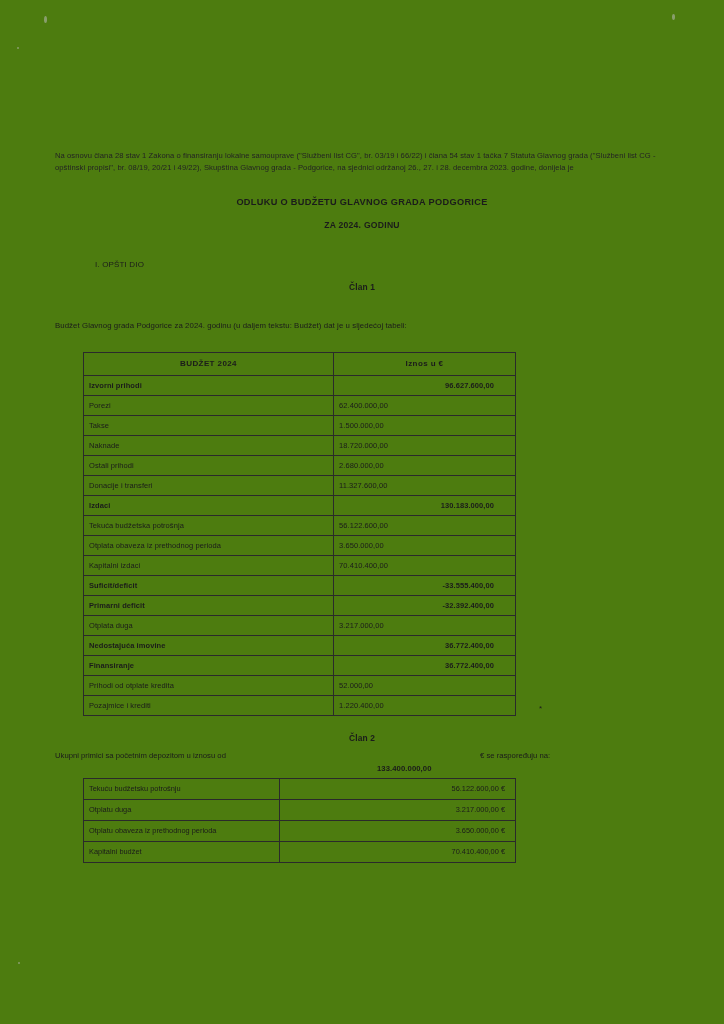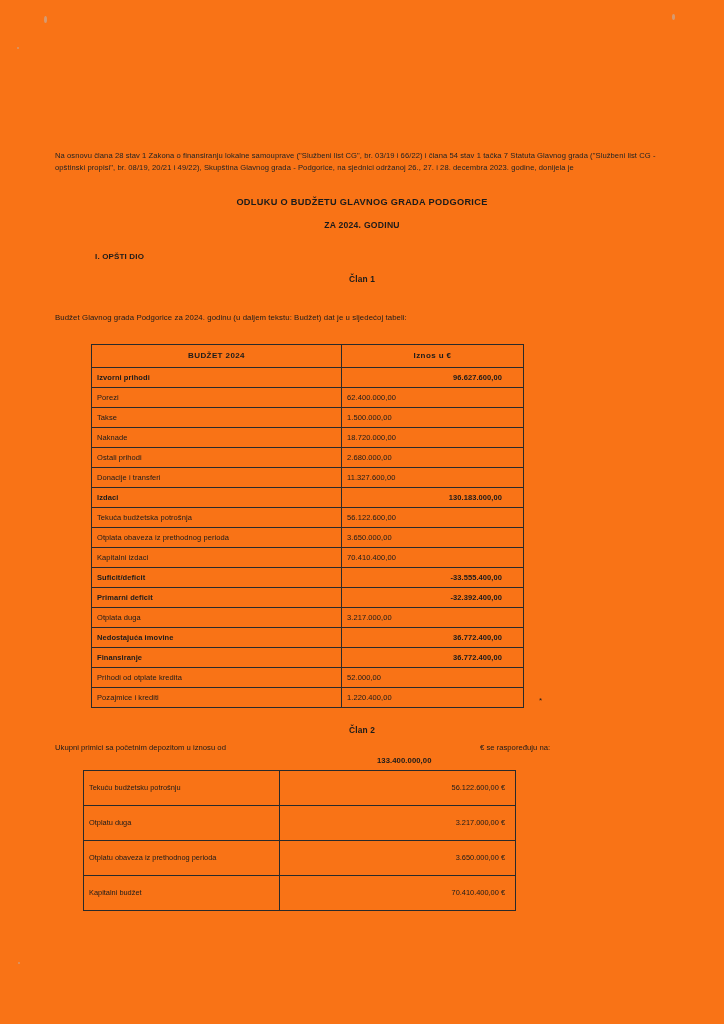--- a/index.html
+++ b/index.html
@@ -11,21 +11,21 @@
     width: 724px;
     height: 1024px;
     font-family: "Liberation Sans", sans-serif;
     color: #1b1b1b;
     position: relative;
     overflow: hidden;
   }
   .page {
     position: absolute;
     inset: 0;
-    background: #f97316;
+    background: #4d7c0f;
   }
   
   .speck {
     position: absolute;
     background: #b9b9b9;
     border-radius: 50%;
     opacity: .55;
   }
   .content {
     position: absolute;
@@ -49,42 +49,42 @@
     font-weight: bold;
     letter-spacing: .035em;
   }
   .doc-subtitle {
     font-size: 8.6px;
     font-weight: bold;
     letter-spacing: .03em;
     margin-top: 13px;
   }
   .section-head {
-    margin-top: 22px;
+    margin-top: 30px;
     font-size: 8px;
-    font-weight: bold;
+    font-weight: normal;
     letter-spacing: .02em;
     padding-left: 40px;
   }
   .article {
     margin-top: 13px;
     text-align: center;
     font-size: 8.4px;
     font-weight: bold;
     letter-spacing: .02em;
   }
   .lead {
     margin-top: 29px;
     font-size: 7.8px;
     letter-spacing: .01em;
   }
 
   table.budget {
     margin-top: 22px;
-    margin-left: 36px;
+    margin-left: 28px;
     border-collapse: collapse;
     width: 432px;
     table-layout: fixed;
   }
   table.budget th, table.budget td {
     border: 1px solid #2a2a2a;
     font-size: 7.5px;
     padding: 3px 5px 3px 5px;
     height: 13px;
     vertical-align: middle;
@@ -123,21 +123,21 @@
   table.alloc {
     margin-top: 15px;
     margin-left: 28px;
     border-collapse: collapse;
     width: 432px;
     table-layout: fixed;
   }
   table.alloc td {
     border: 1px solid #2a2a2a;
     font-size: 7.4px;
-    padding: 10px 5px;
+    padding: 3px 5px;
     height: 14px;
     vertical-align: middle;
   }
   table.alloc col.a1 { width: 196px; }
   table.alloc col.a2 { width: 236px; }
   table.alloc td.val { text-align: right; padding-right: 10px; }
 
   .asterisk {
     position: absolute;
     font-size: 8px;

